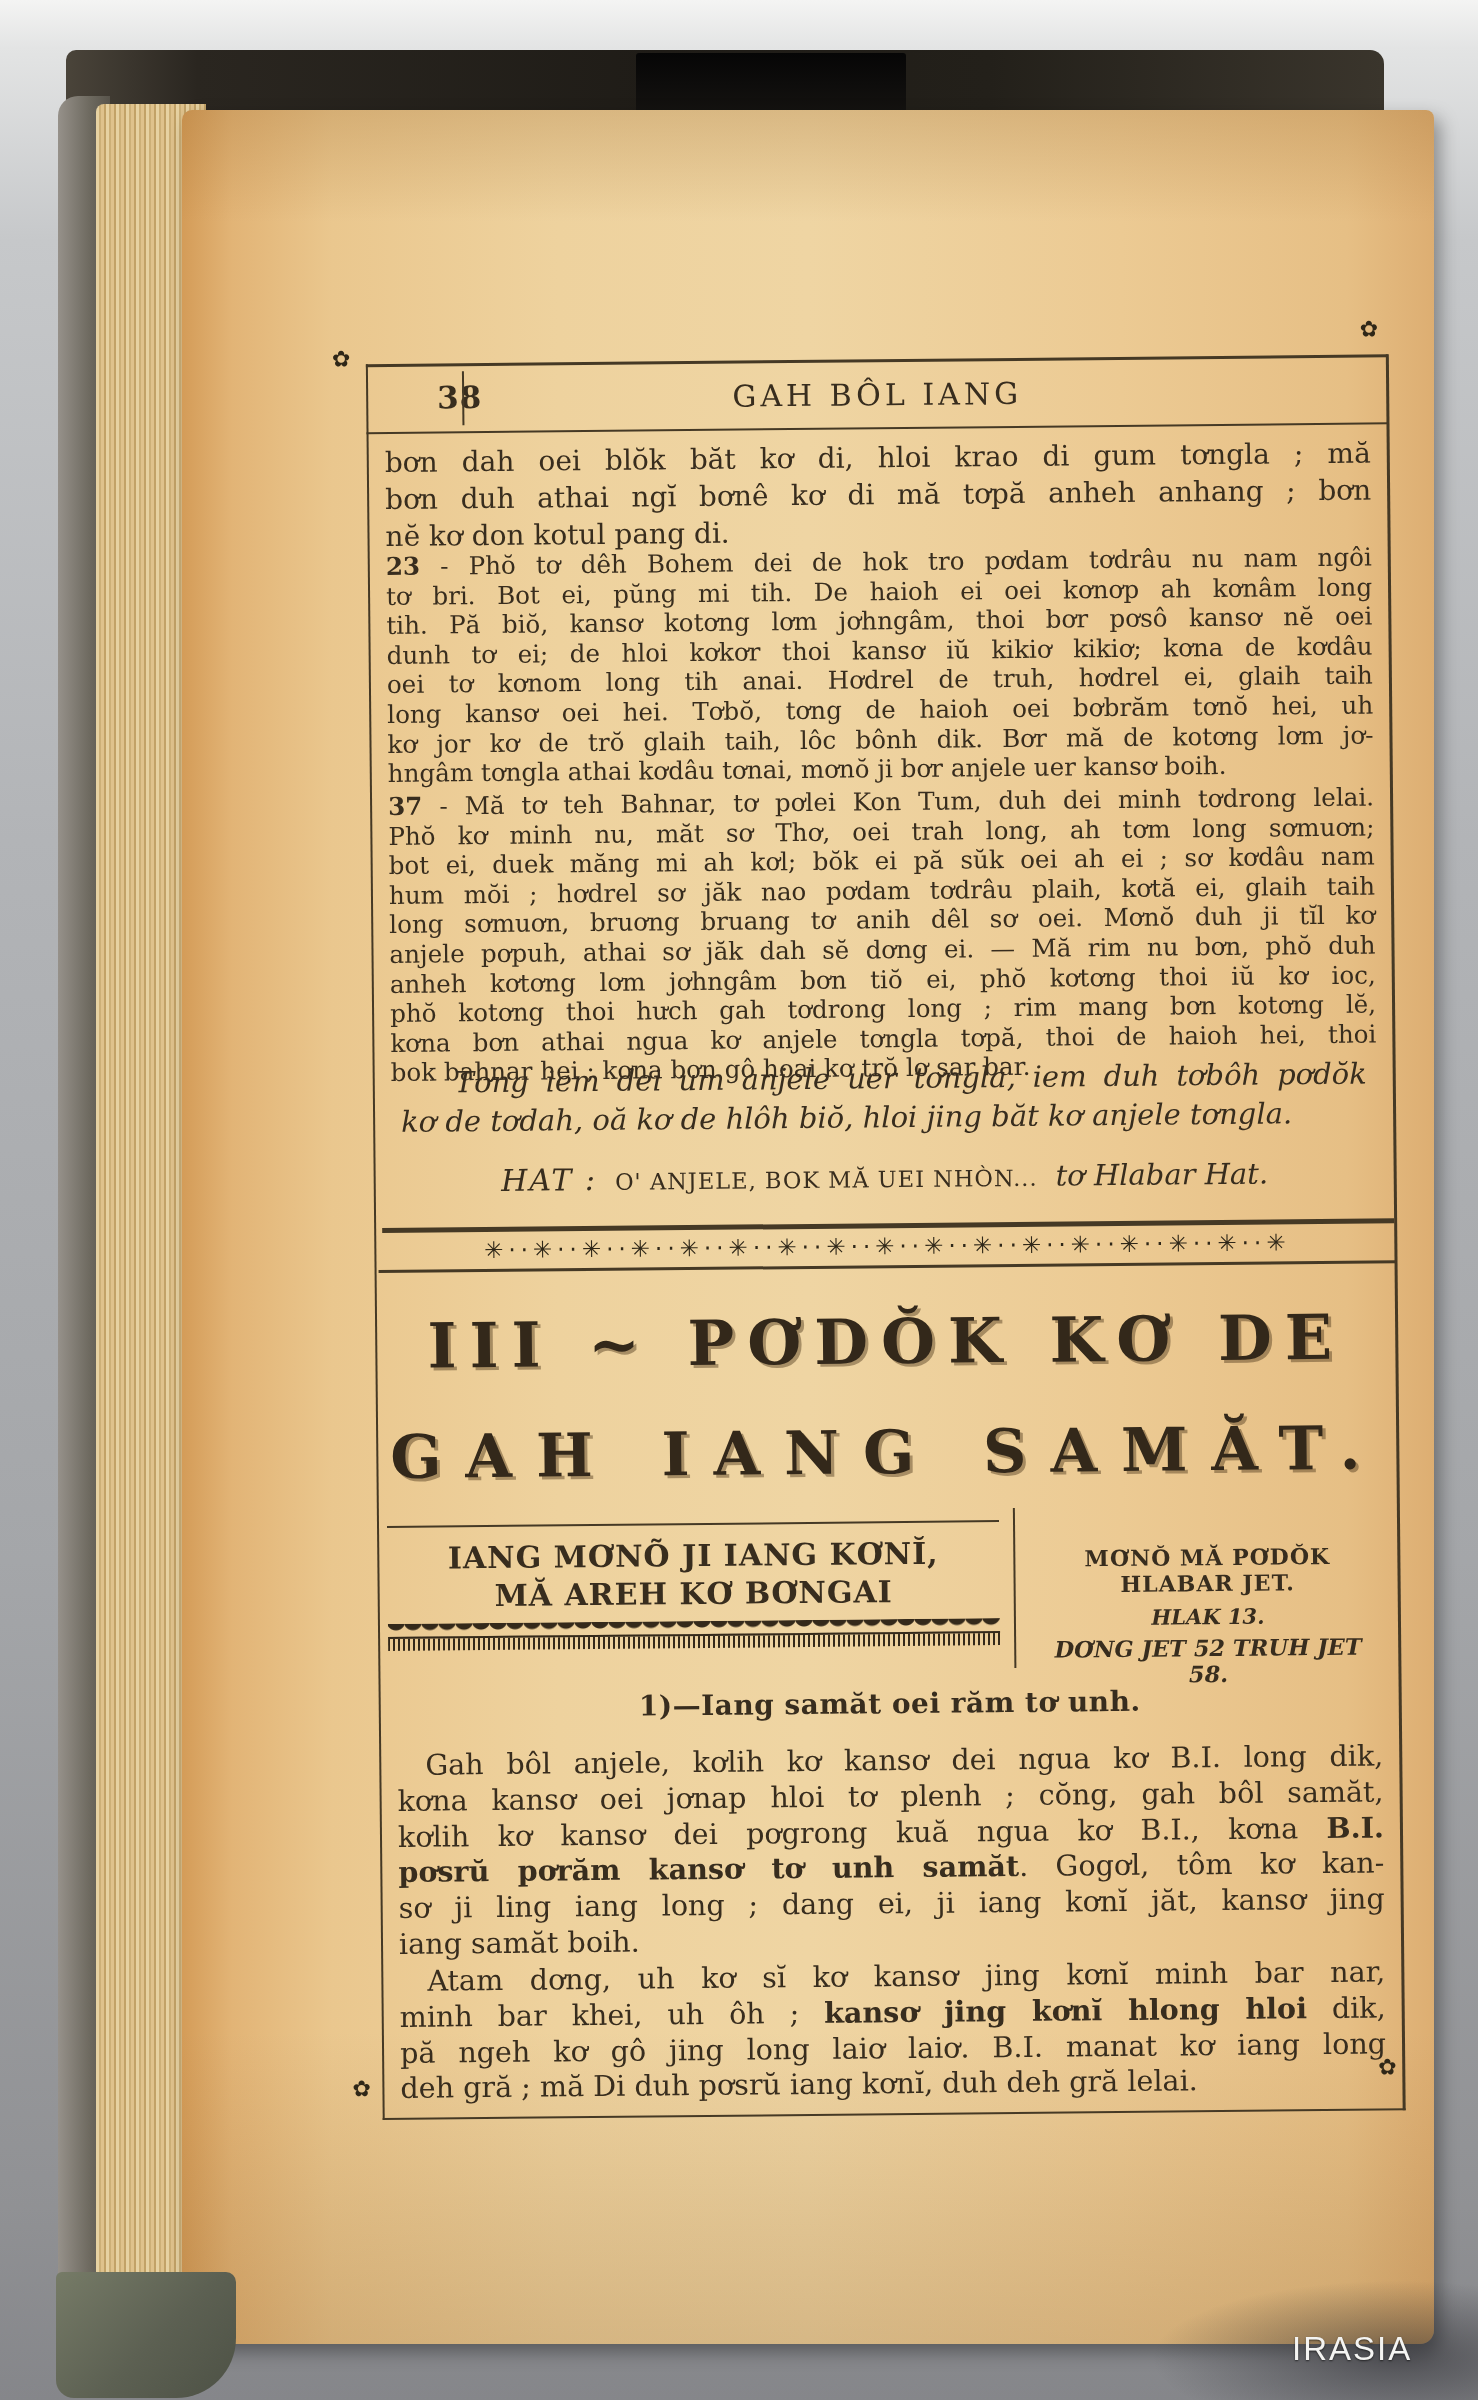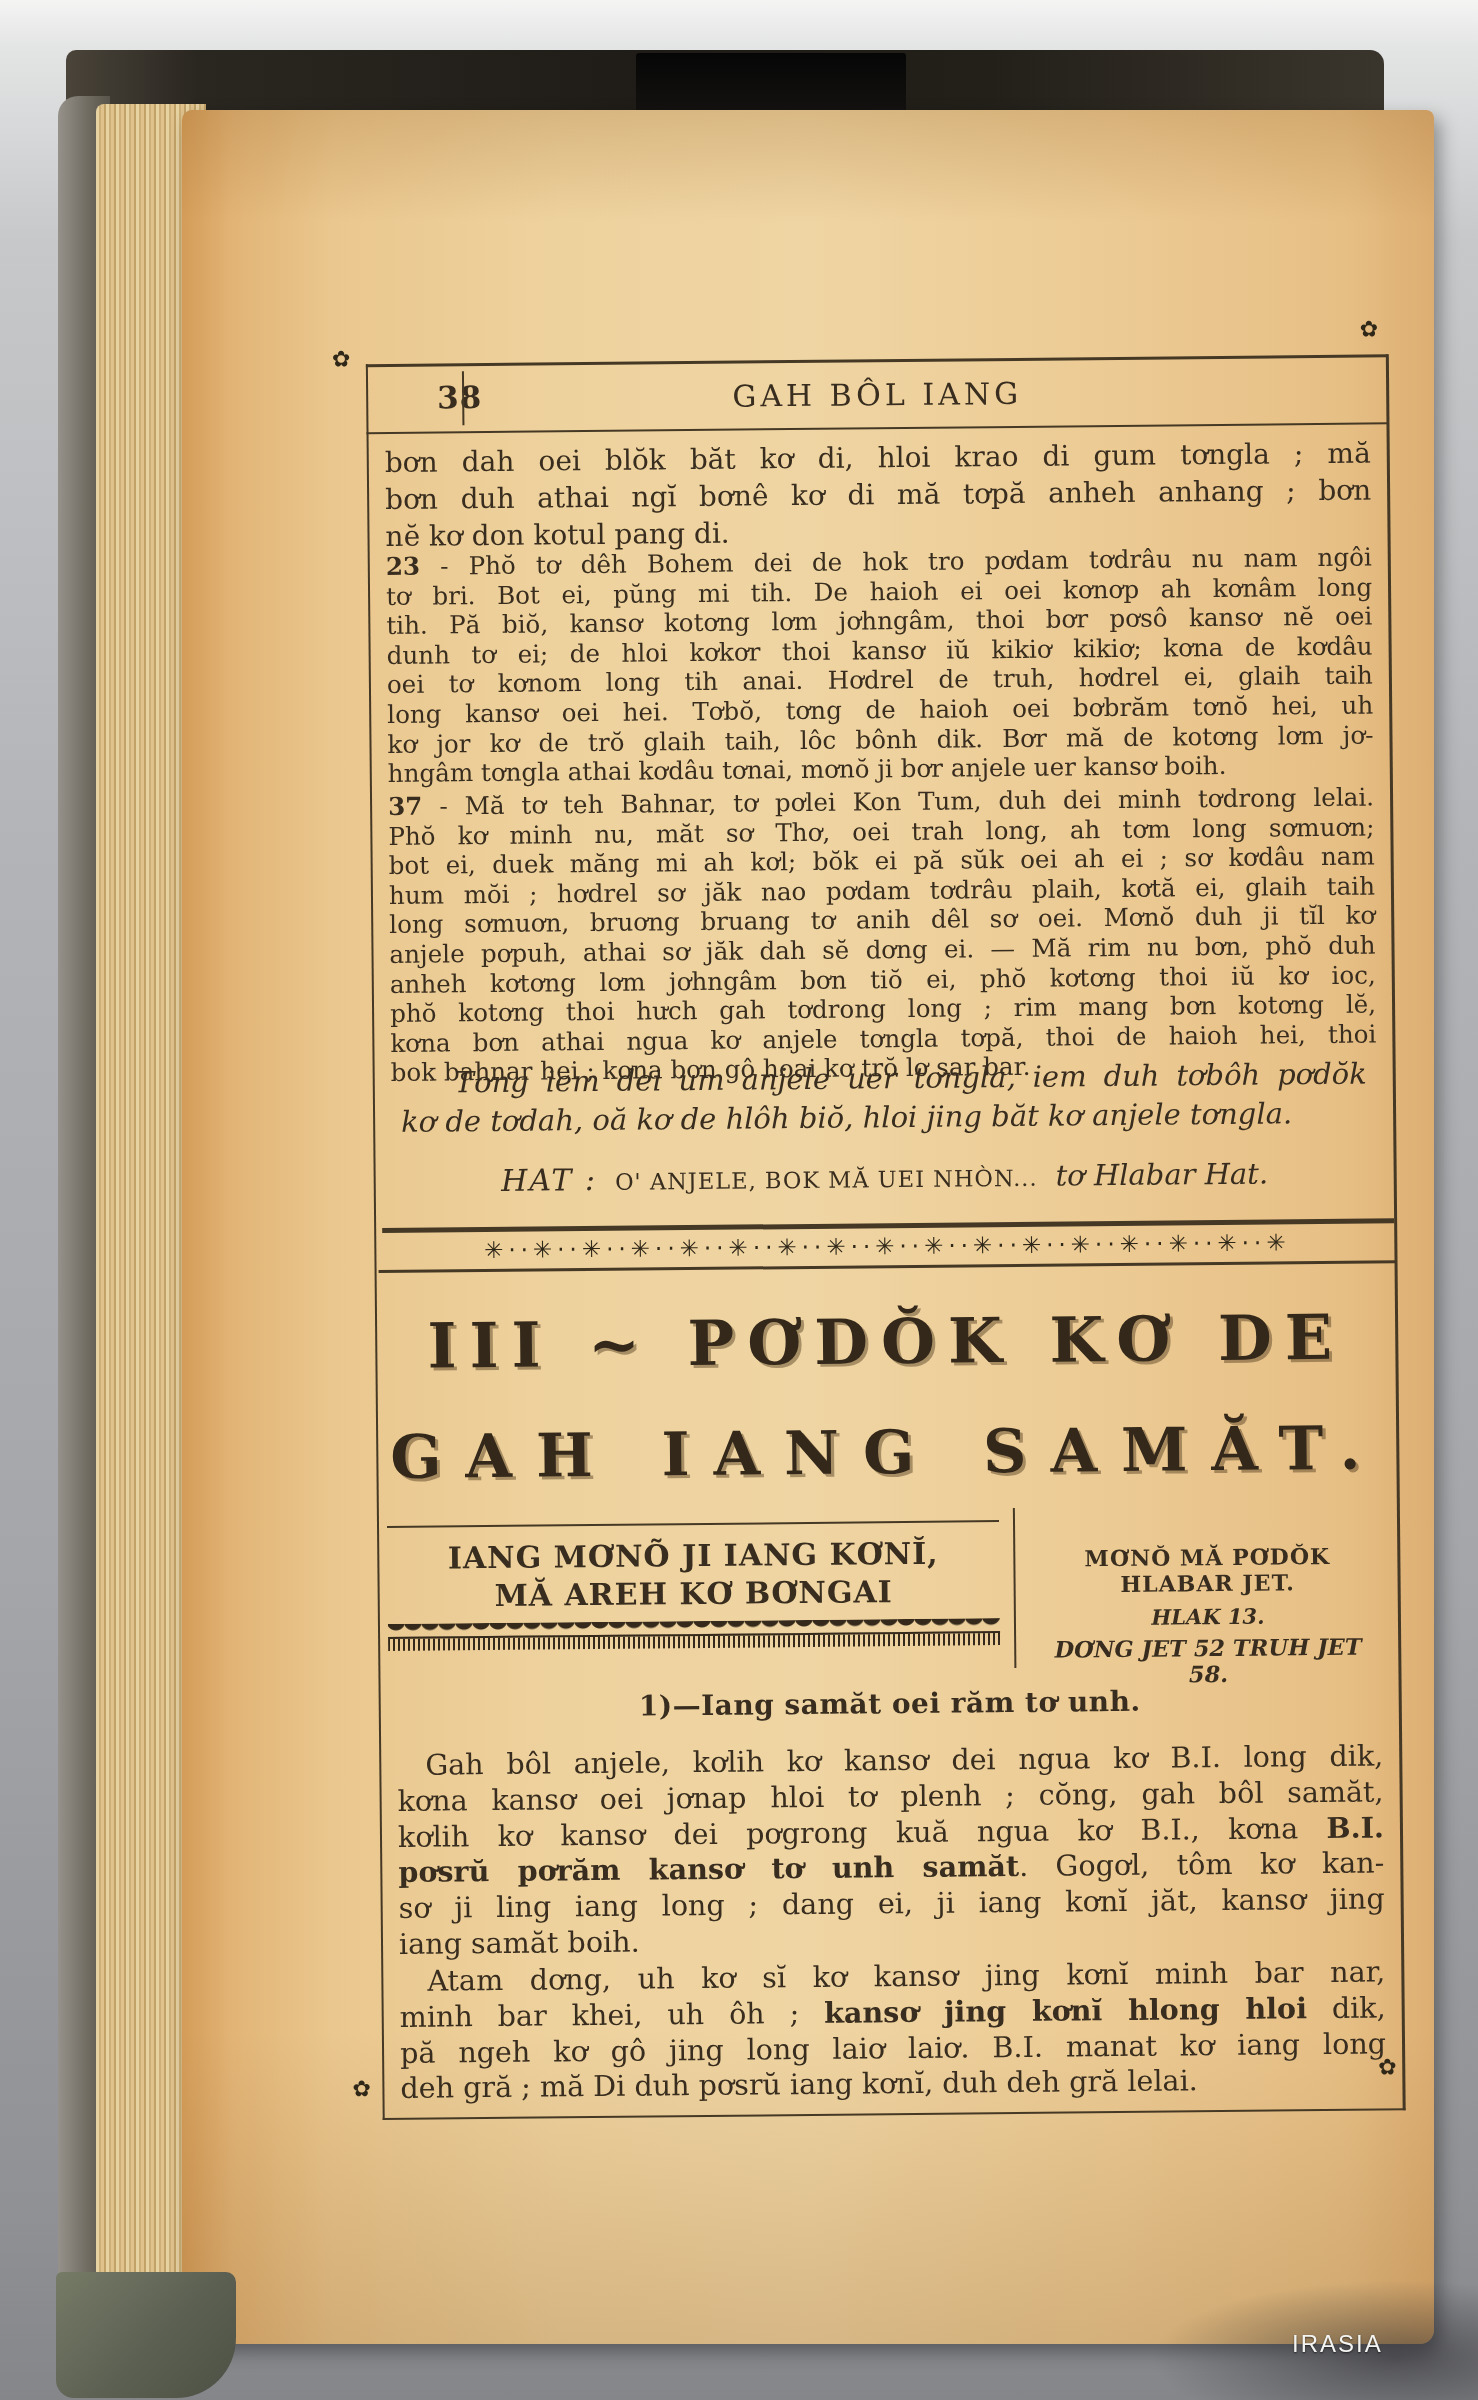--- a/index.html
+++ b/index.html
@@ -20,21 +20,21 @@
   .cover-bottom-left{left:56px;top:2272px;width:180px;height:126px;background:linear-gradient(135deg,#767b67,#5c6052 55%,#4d5145);border-radius:6px 10px 60px 18px;}
   .page{
     left:182px;top:110px;width:1252px;height:2234px;
     border-radius:10px 8px 14px 40px;
     background:
       linear-gradient(180deg,rgba(160,110,50,.28) 0%,rgba(160,110,50,0) 5%,rgba(0,0,0,0) 86%,rgba(140,95,45,.25) 100%),
       linear-gradient(90deg,#d49c58 0%,#e2b476 4%,#eac78e 12%,#eed29e 30%,#efd5a3 50%,#ecca93 75%,#e6bf85 93%,#ddae72 100%);
     box-shadow:6px 8px 18px rgba(0,0,0,.35);
   }
   .watermark-shadow{left:1150px;top:2280px;width:328px;height:120px;background:radial-gradient(ellipse at 75% 65%,rgba(35,35,40,.55),rgba(35,35,40,0) 70%);}
-  .watermark{left:1292px;top:2330px;color:#f4f4f2;font-family:"Liberation Sans",sans-serif;font-size:24px;letter-spacing:2px;text-shadow:0 1px 2px rgba(0,0,0,.6);}
+  .watermark{left:1292px;top:2330px;color:#f4f4f2;font-family:"Liberation Sans",sans-serif;font-size:33px;letter-spacing:2px;text-shadow:0 1px 2px rgba(0,0,0,.6);}
 
   
   .content{left:0;top:0;width:1252px;height:2234px;transform:rotate(-0.55deg);transform-origin:620px 1100px;color:#382d1e;}
   .rule{background:#453925;}
   .orn{font-family:"DejaVu Sans",sans-serif;font-size:22px;color:#2f2718;line-height:1;}
 
   .pageno{font-size:31px;font-weight:bold;letter-spacing:1px;}
   .running-title{font-size:30px;letter-spacing:4px;text-align:center;}
 
   .para{line-height:1;}

